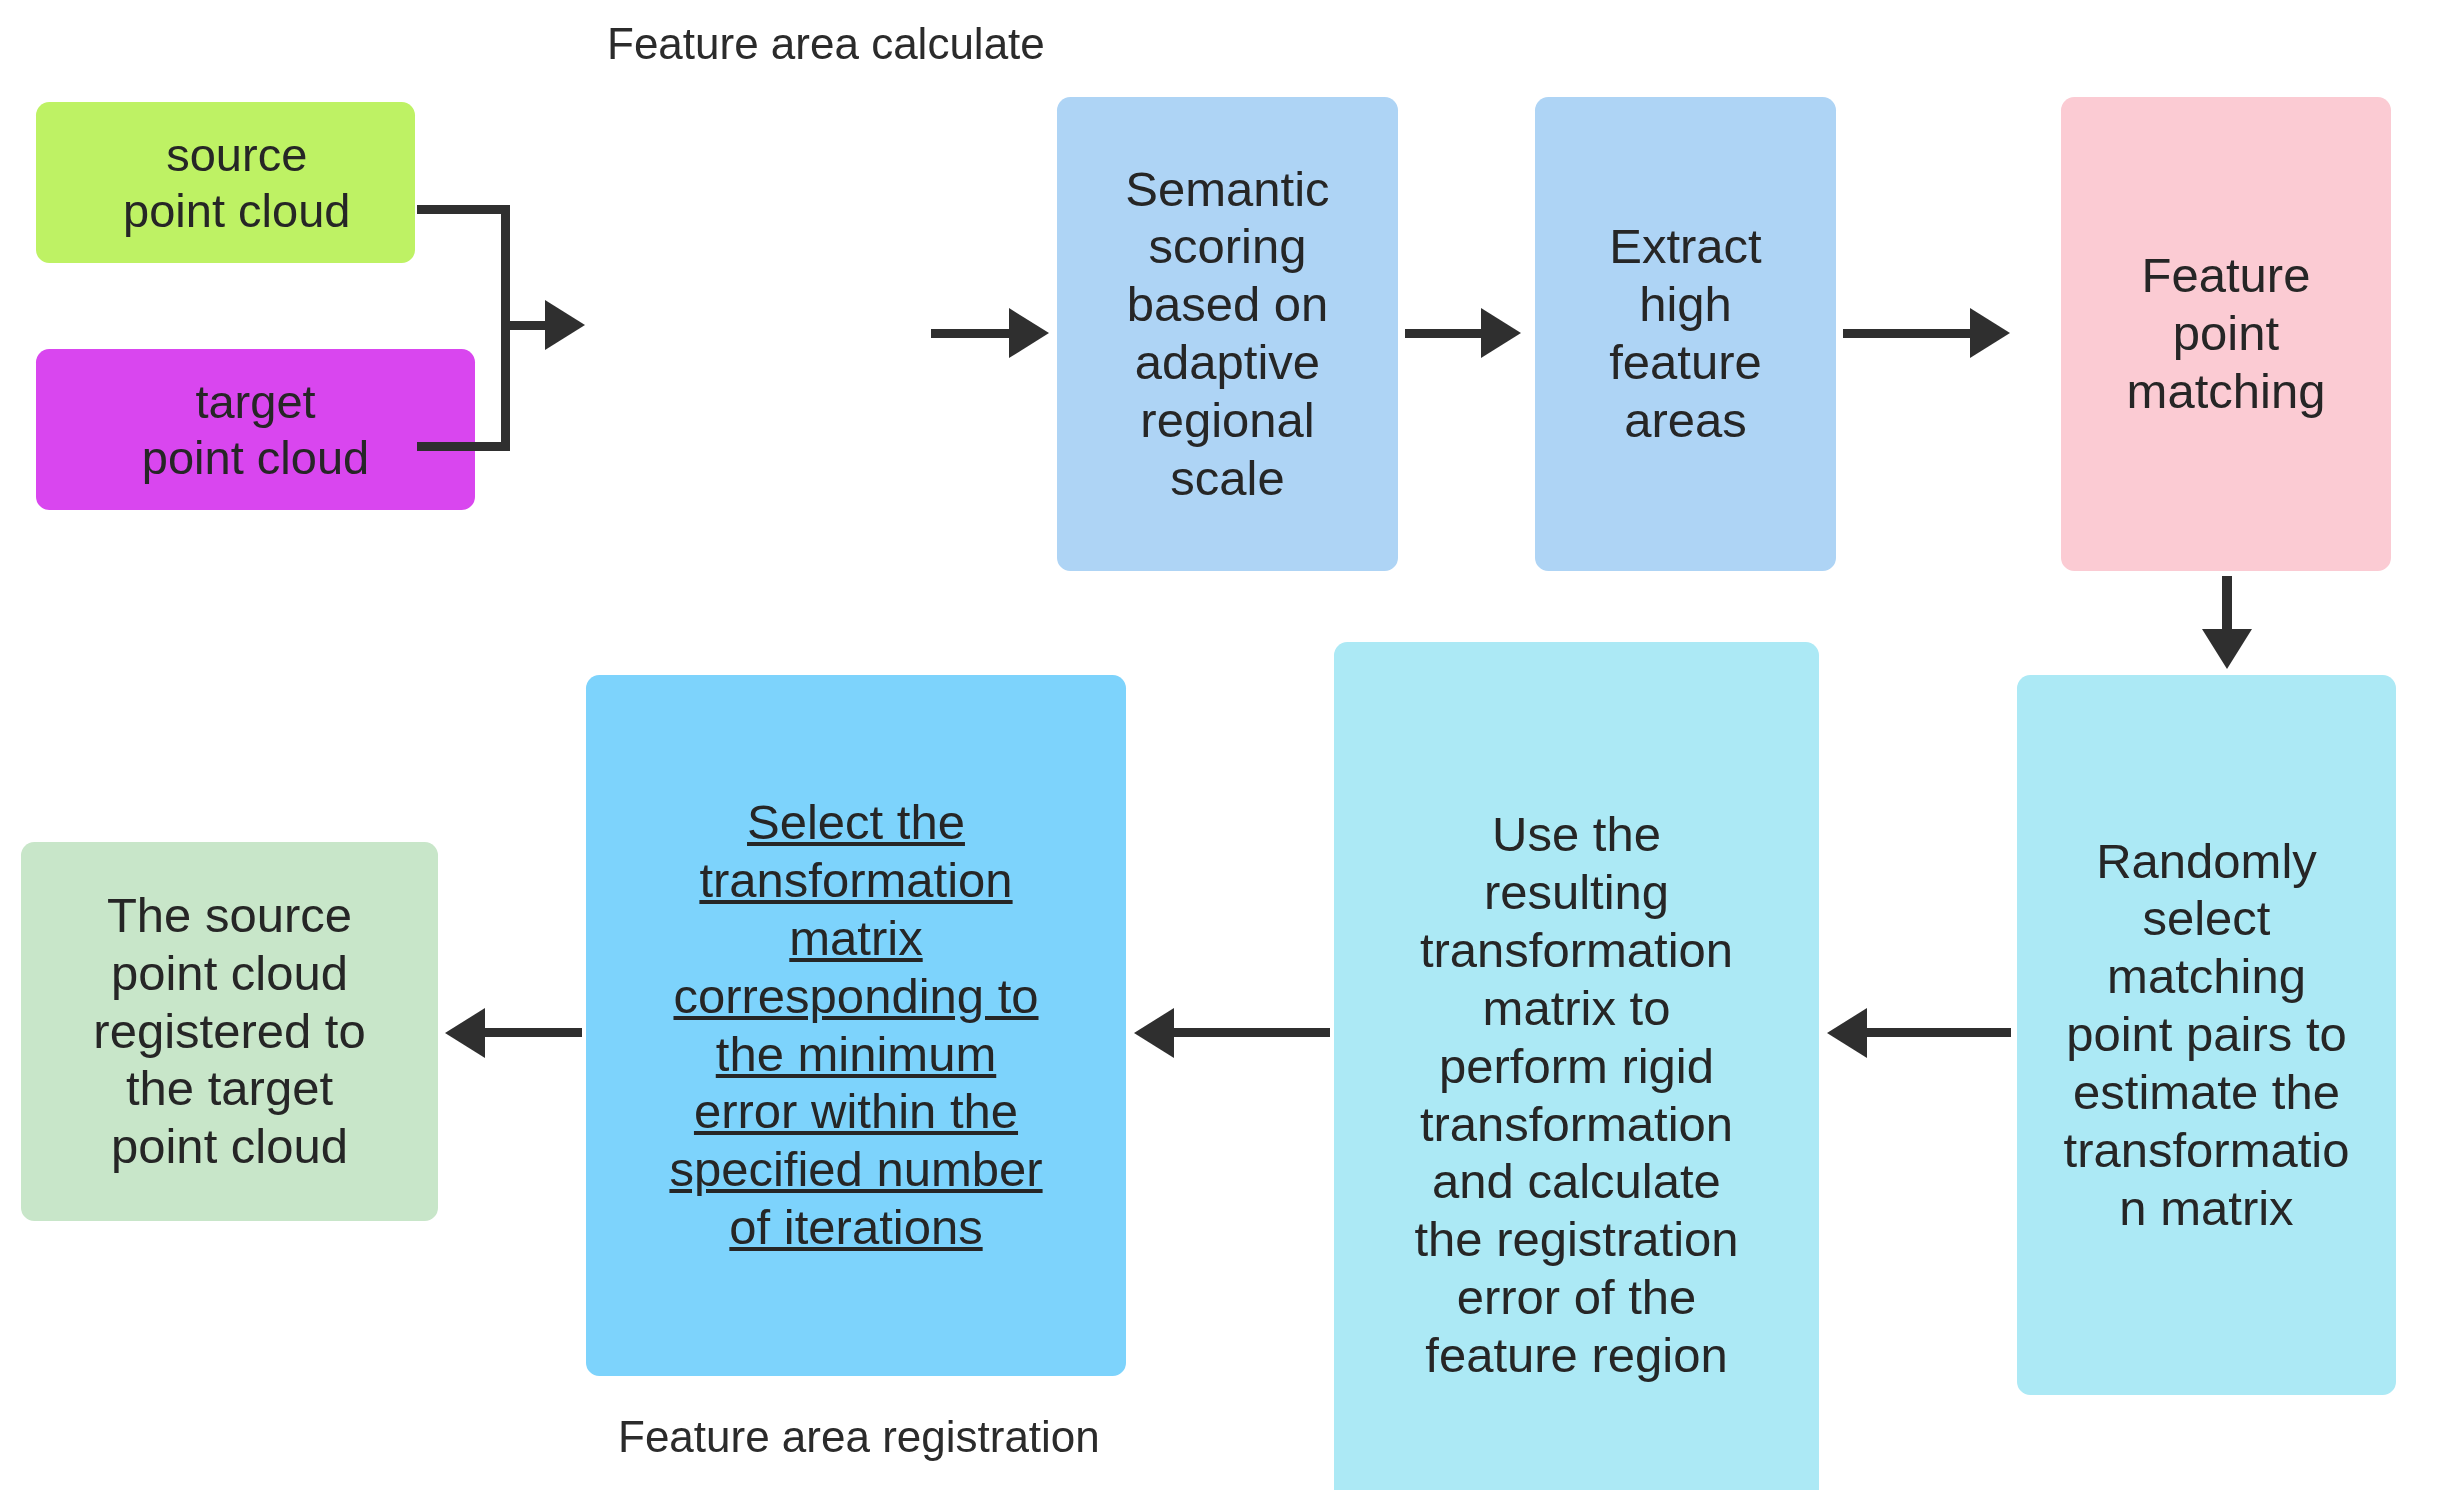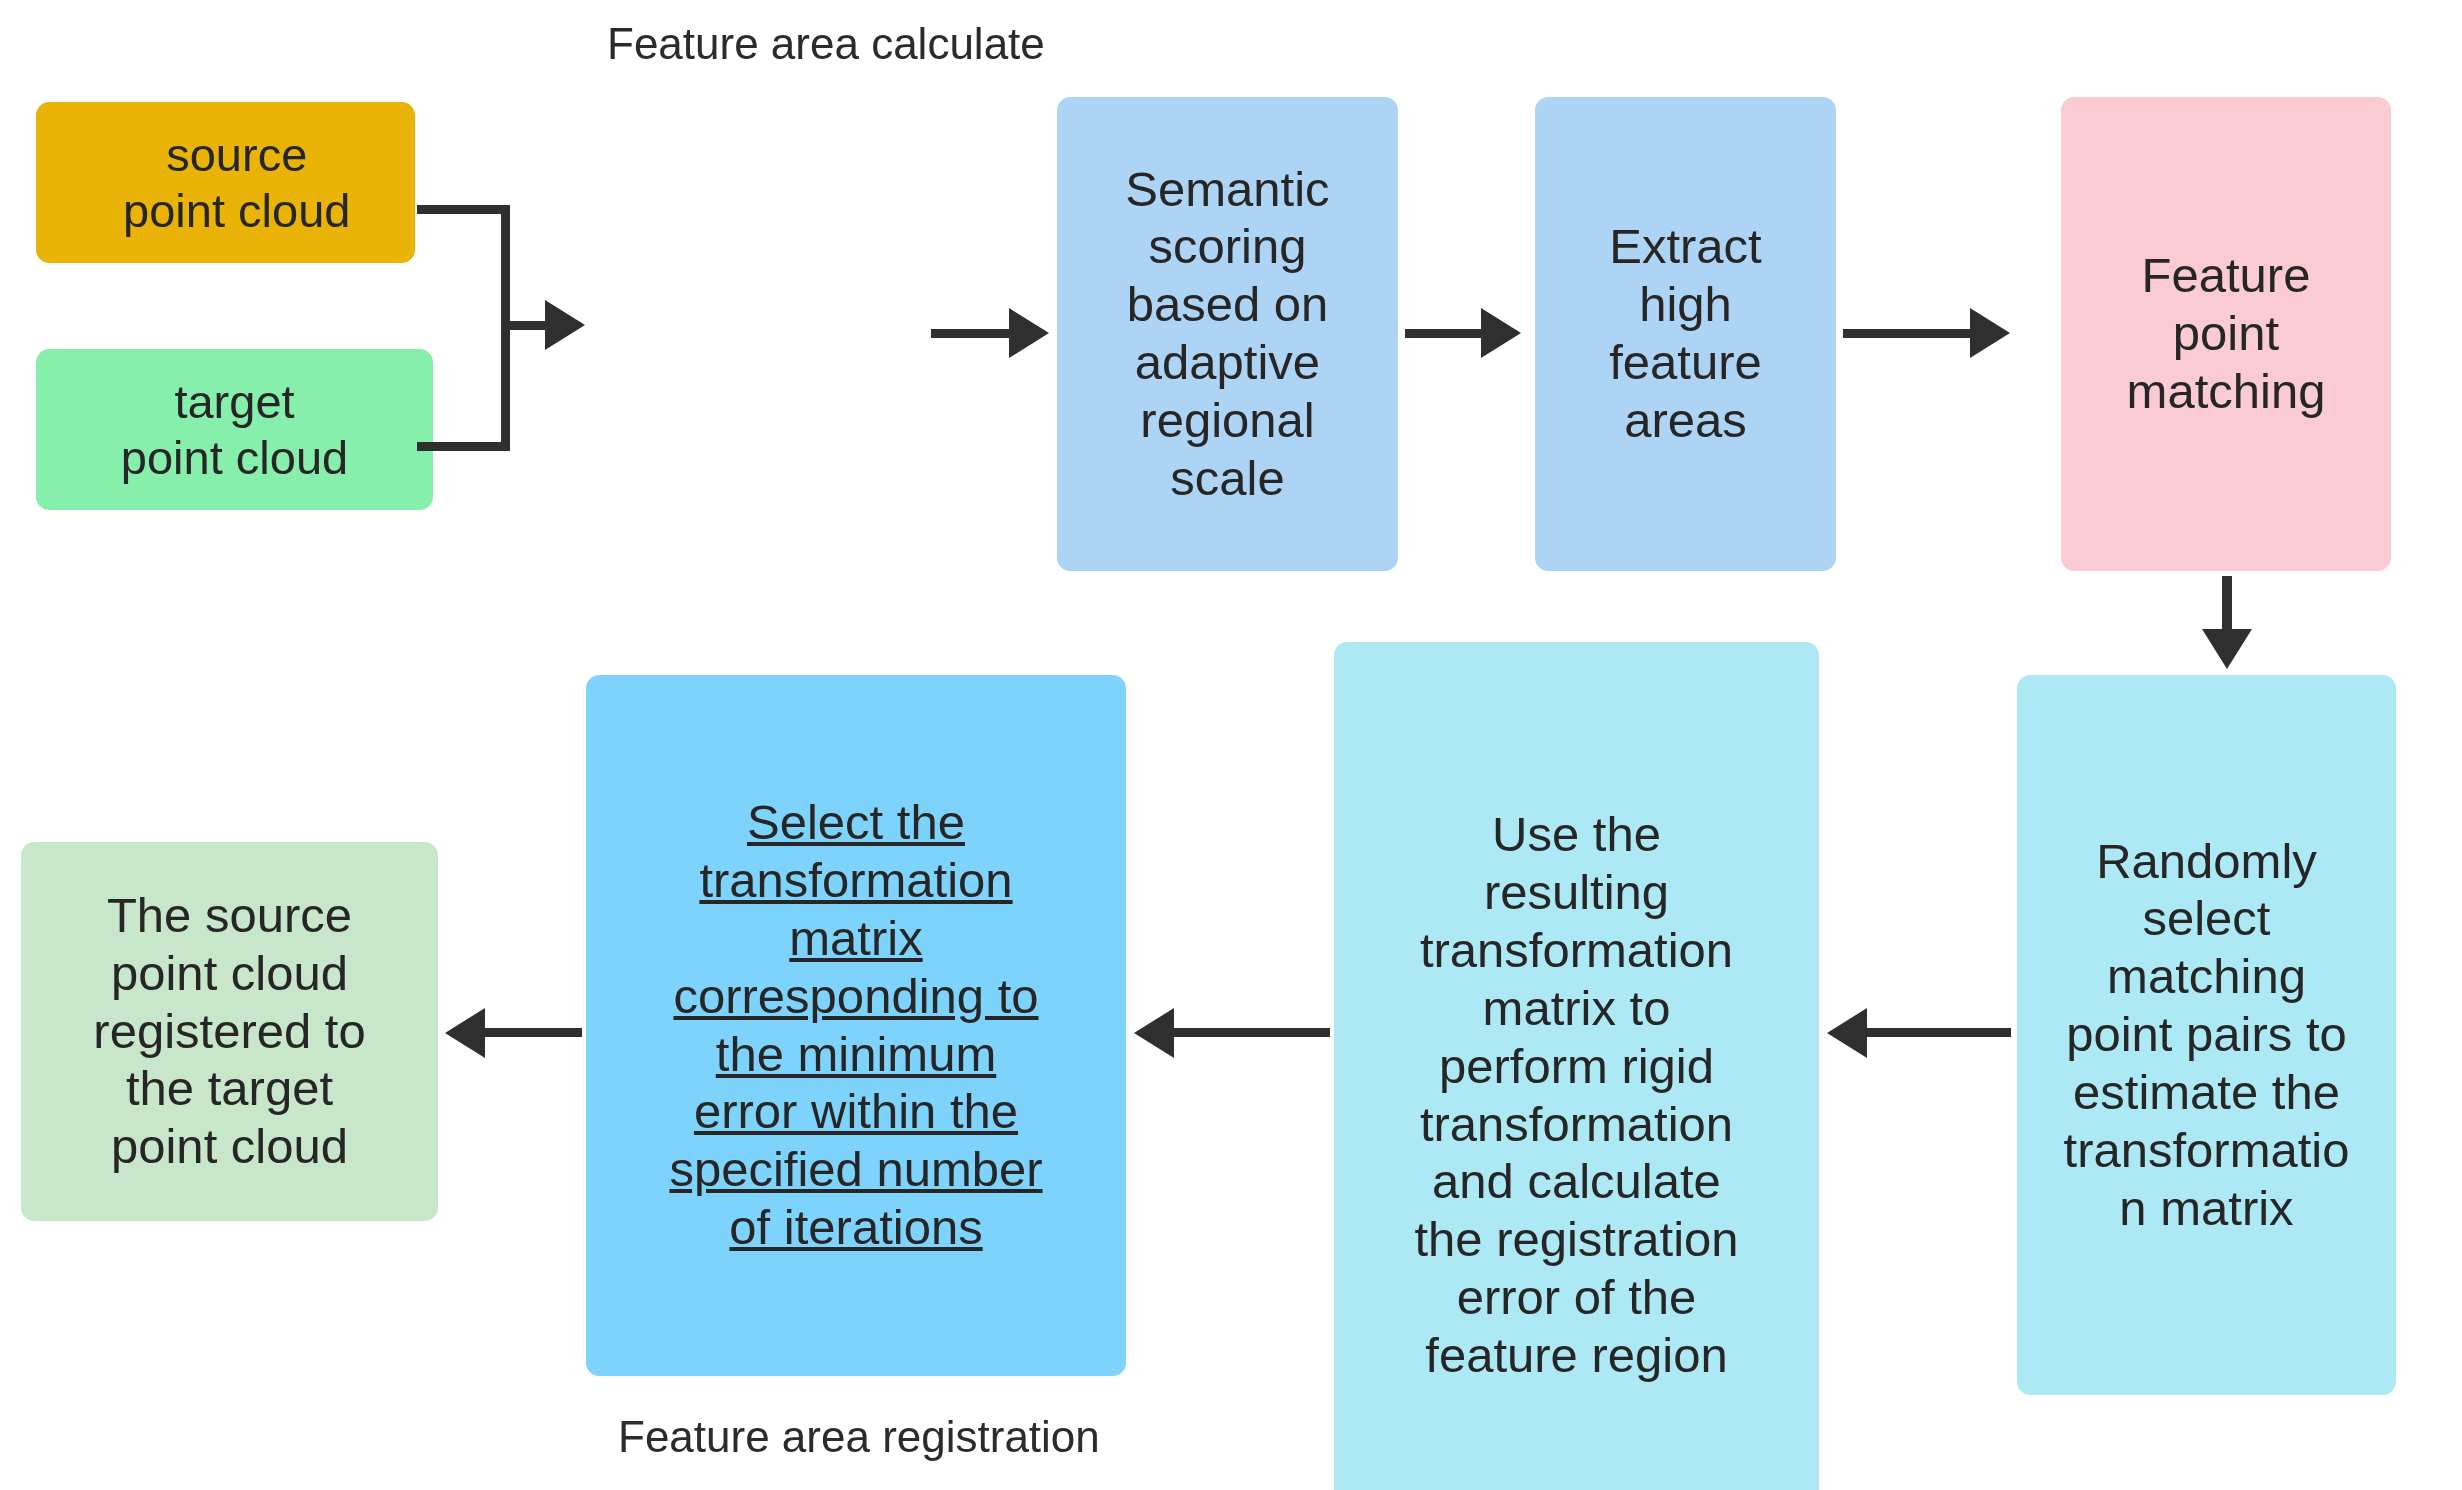--- a/index.html
+++ b/index.html
@@ -69,24 +69,24 @@
 </style>
 </head>
 <body>
 
 <div id="canvas">
 
   <div class="caption" style="left:607px; top:19px;">Feature area calculate</div>
 
   <div class="caption" style="left:618px; top:1412px;">Feature area registration</div>
 
-  <div class="node" style="left:36px; top:102px; width:379px; height:161px; background:#eab308; font-size:47px;padding-left:32px;">source
+  <div class="node" style="left:36px; top:102px; width:379px; height:161px; background:#bef264; font-size:47px;padding-left:32px;">source
 point cloud</div>
 
-  <div class="node" style="left:36px; top:349px; width:397px; height:161px; background:#86efac; font-size:47px;">target
+  <div class="node" style="left:36px; top:349px; width:439px; height:161px; background:#d946ef; font-size:47px;">target
 point cloud</div>
 
 
   <div class="node" style="left:1057px; top:97px; width:341px; height:474px; background:#AED4F5; font-size:49px;">Semantic
 scoring
 based on
 adaptive
 regional
 scale</div>
 

